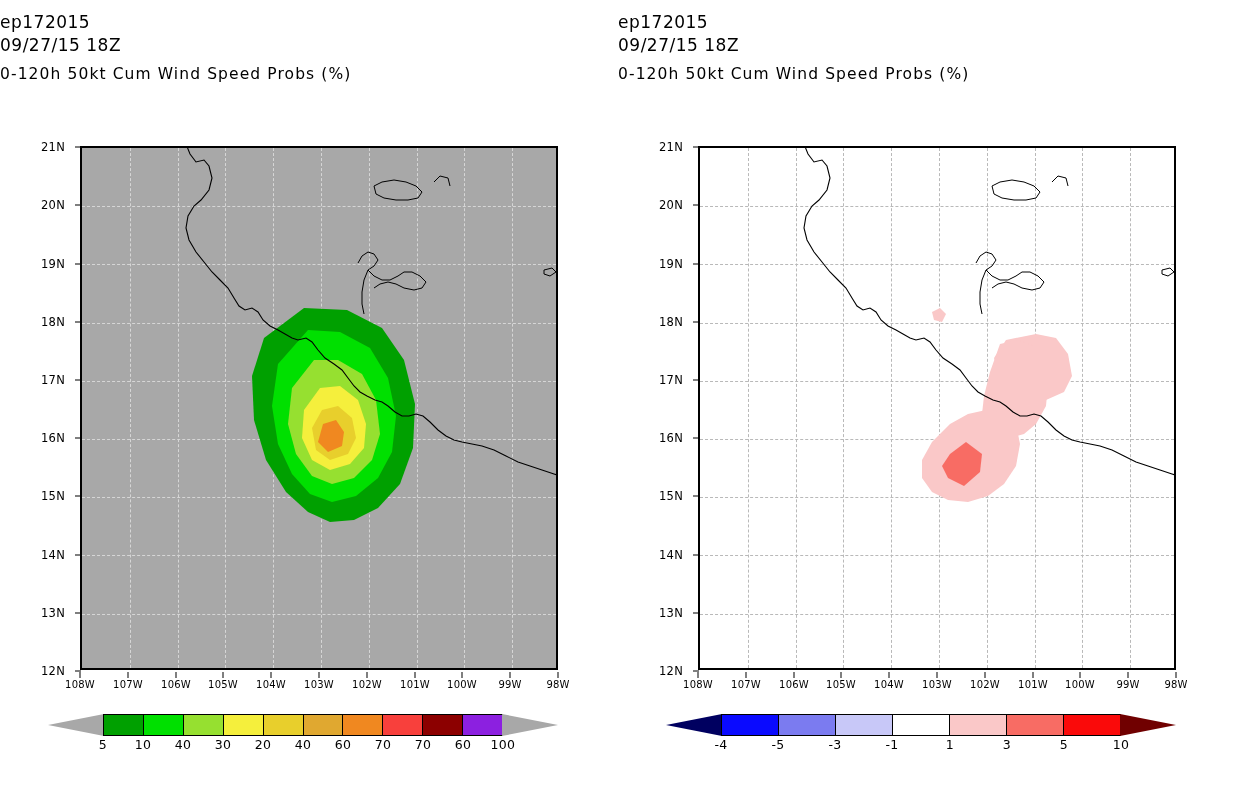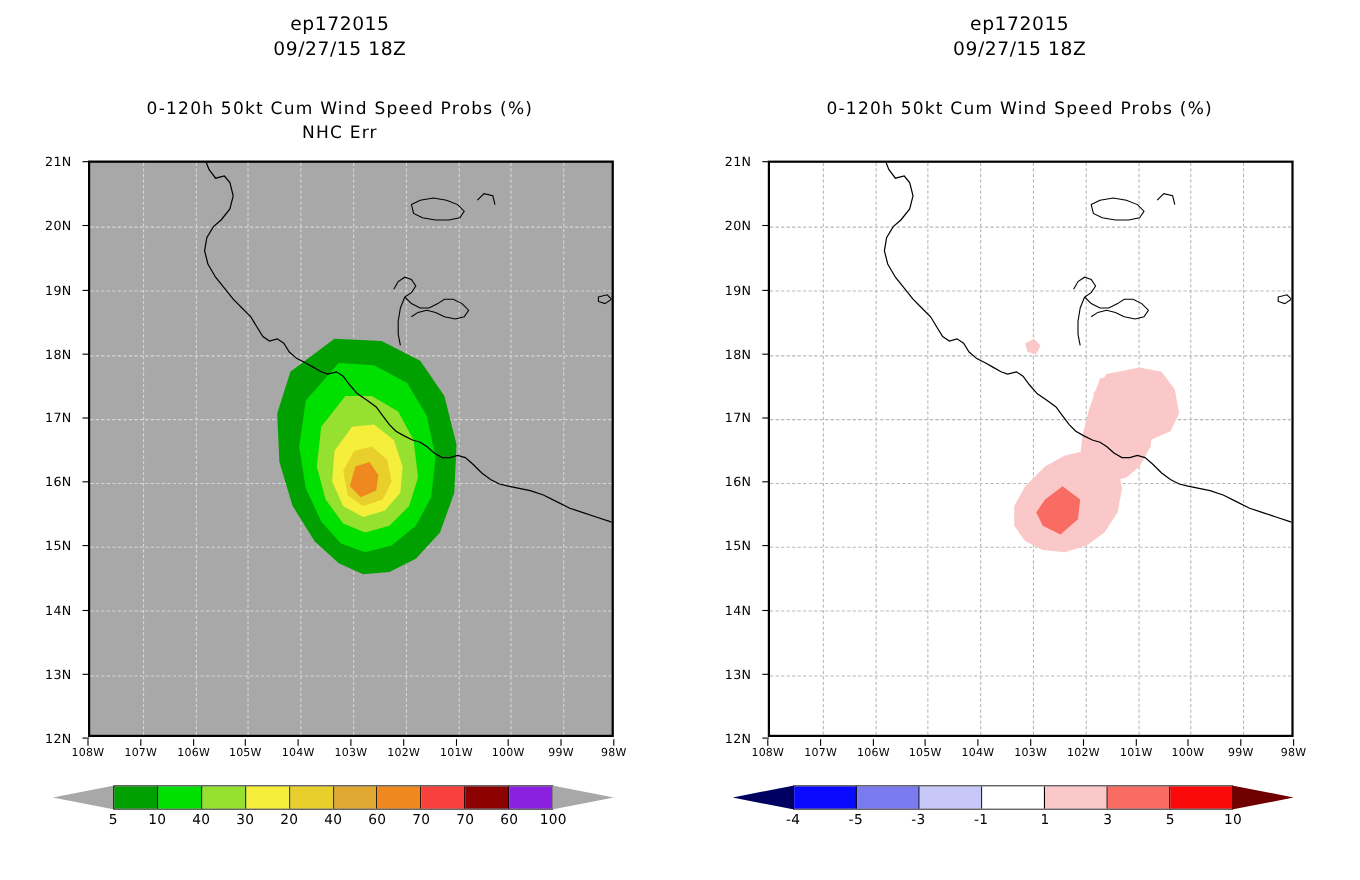--- a/index.html
+++ b/index.html
@@ -4,24 +4,24 @@
 <style>
   html,body{margin:0;padding:0;background:#ffffff;}
   body{width:1236px;height:800px;font-family:"DejaVu Sans","Liberation Sans",sans-serif;
        color:#000;overflow:hidden;}
   .figure{position:relative;width:1236px;height:800px;}
 
   .panel{position:absolute;top:0;width:618px;height:800px;}
   .panel-left{left:0;}
   .panel-right{left:618px;}
 
-  .titles{position:absolute;left:0;top:0;width:618px;text-align:center;}
+  .titles{position:absolute;left:0;top:0;width:618px;}
   .t-id{font-size:17px;letter-spacing:.5px;margin-top:12px;}
   .t-date{font-size:17px;letter-spacing:.5px;margin-top:3px;}
-  .t-main{font-size:15.5px;letter-spacing:1.1px;margin-top:35px;white-space:nowrap;}
+  .t-main{font-size:15.5px;letter-spacing:1.1px;margin-top:10px;white-space:nowrap;}
   .t-sub{font-size:15.5px;letter-spacing:1.1px;margin-top:3px;}
 
   
   .mapbox{position:absolute;border:2px solid #000;box-sizing:border-box;overflow:hidden;}
   .mapbox.left{left:80px;top:146px;width:478px;height:524px;background:#a8a8a8;}
   .mapbox.right{left:698px;top:146px;width:478px;height:524px;background:#ffffff;}
 
   .gridv,.gridh{position:absolute;pointer-events:none;}
   .gridv{top:0;bottom:0;width:1px;}
   .gridh{left:0;right:0;height:1px;}
@@ -59,21 +59,20 @@
 <body>
 
 <div class="figure">
 
   <div class="panel panel-left">
 
     <div class="titles">
       <div class="t-id">ep172015</div>
       <div class="t-date">09/27/15 18Z</div>
       <div class="t-main">0-120h 50kt Cum Wind Speed Probs (%)</div>
-      <div class="t-sub">NHC Err</div>
     </div>
 
     <div class="mapbox left">
 
       <div class="gridv" style="left:47.8px"></div>
       <div class="gridv" style="left:95.6px"></div>
       <div class="gridv" style="left:143.4px"></div>
       <div class="gridv" style="left:191.2px"></div>
       <div class="gridv" style="left:239.0px"></div>
       <div class="gridv" style="left:286.8px"></div>

